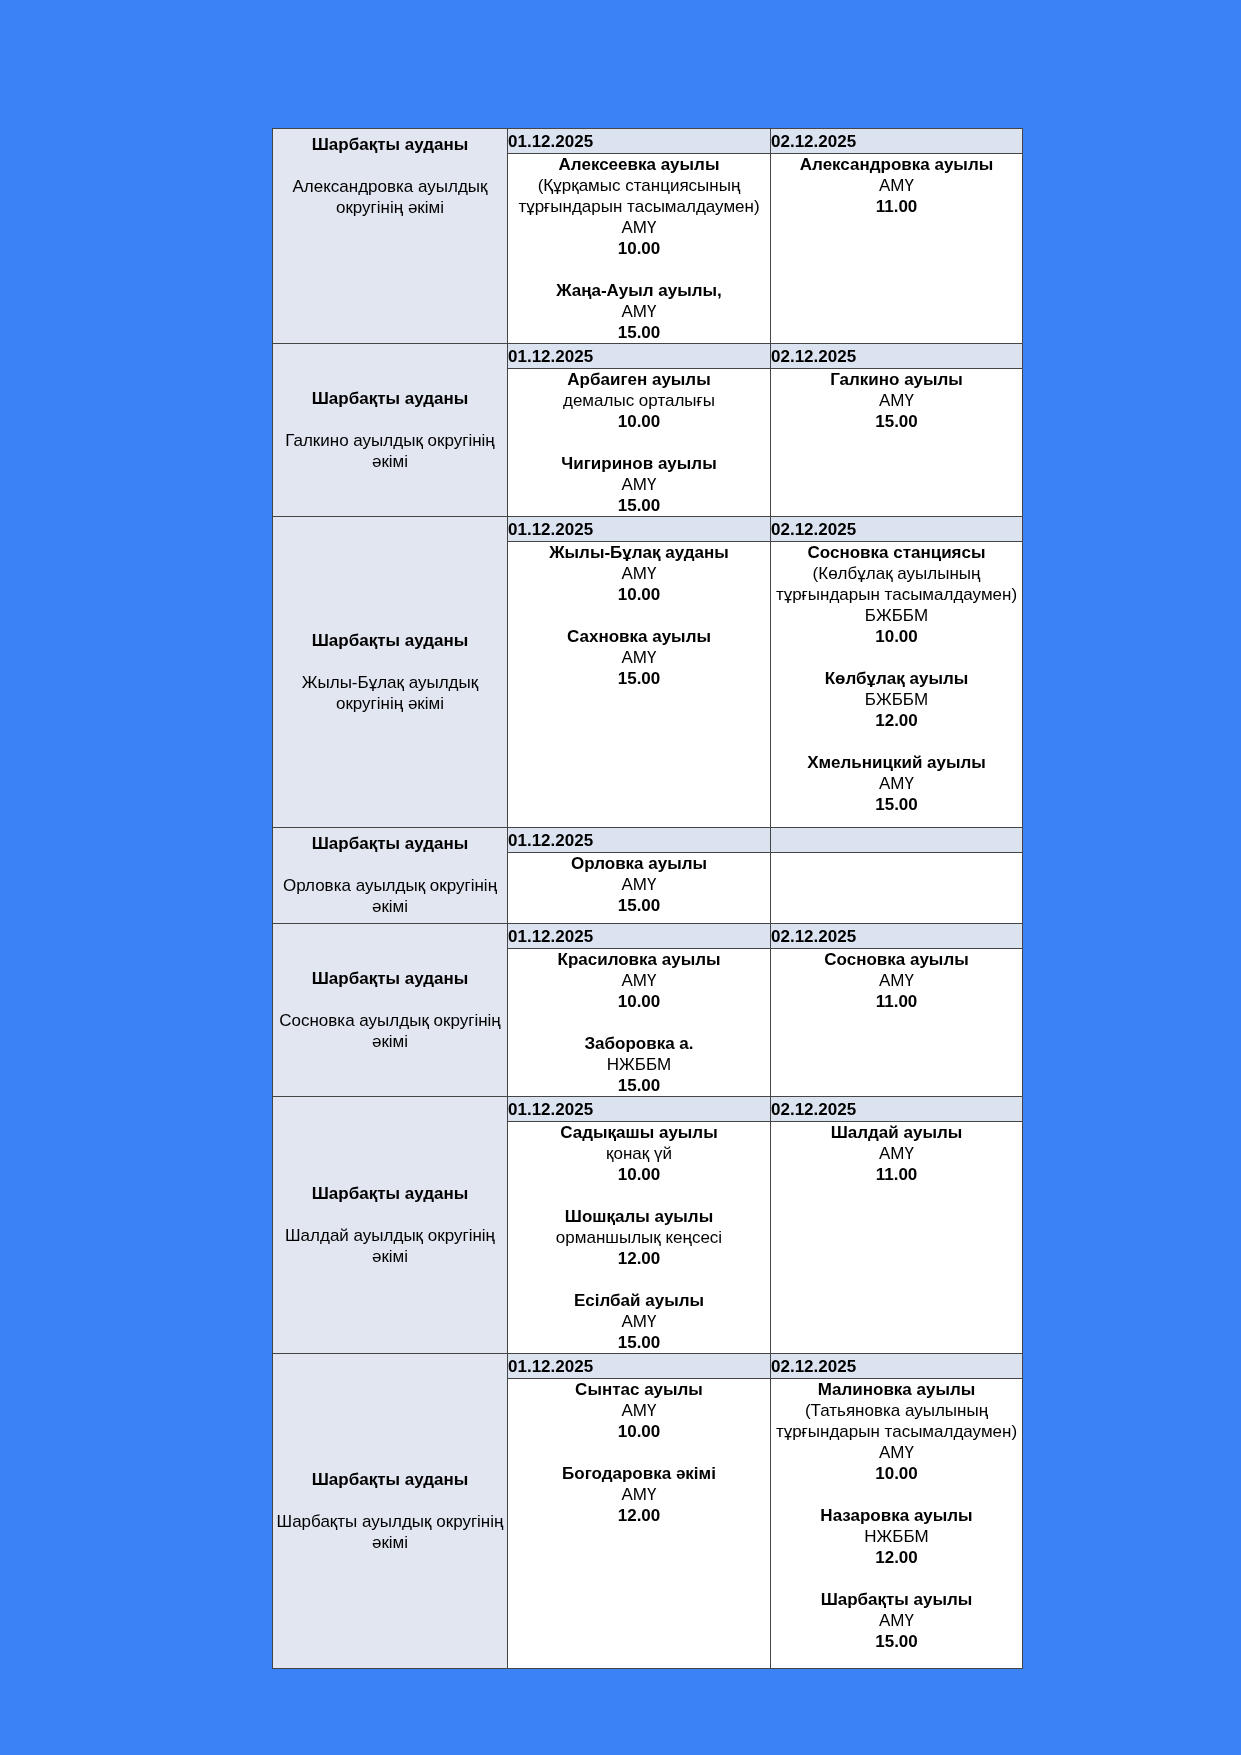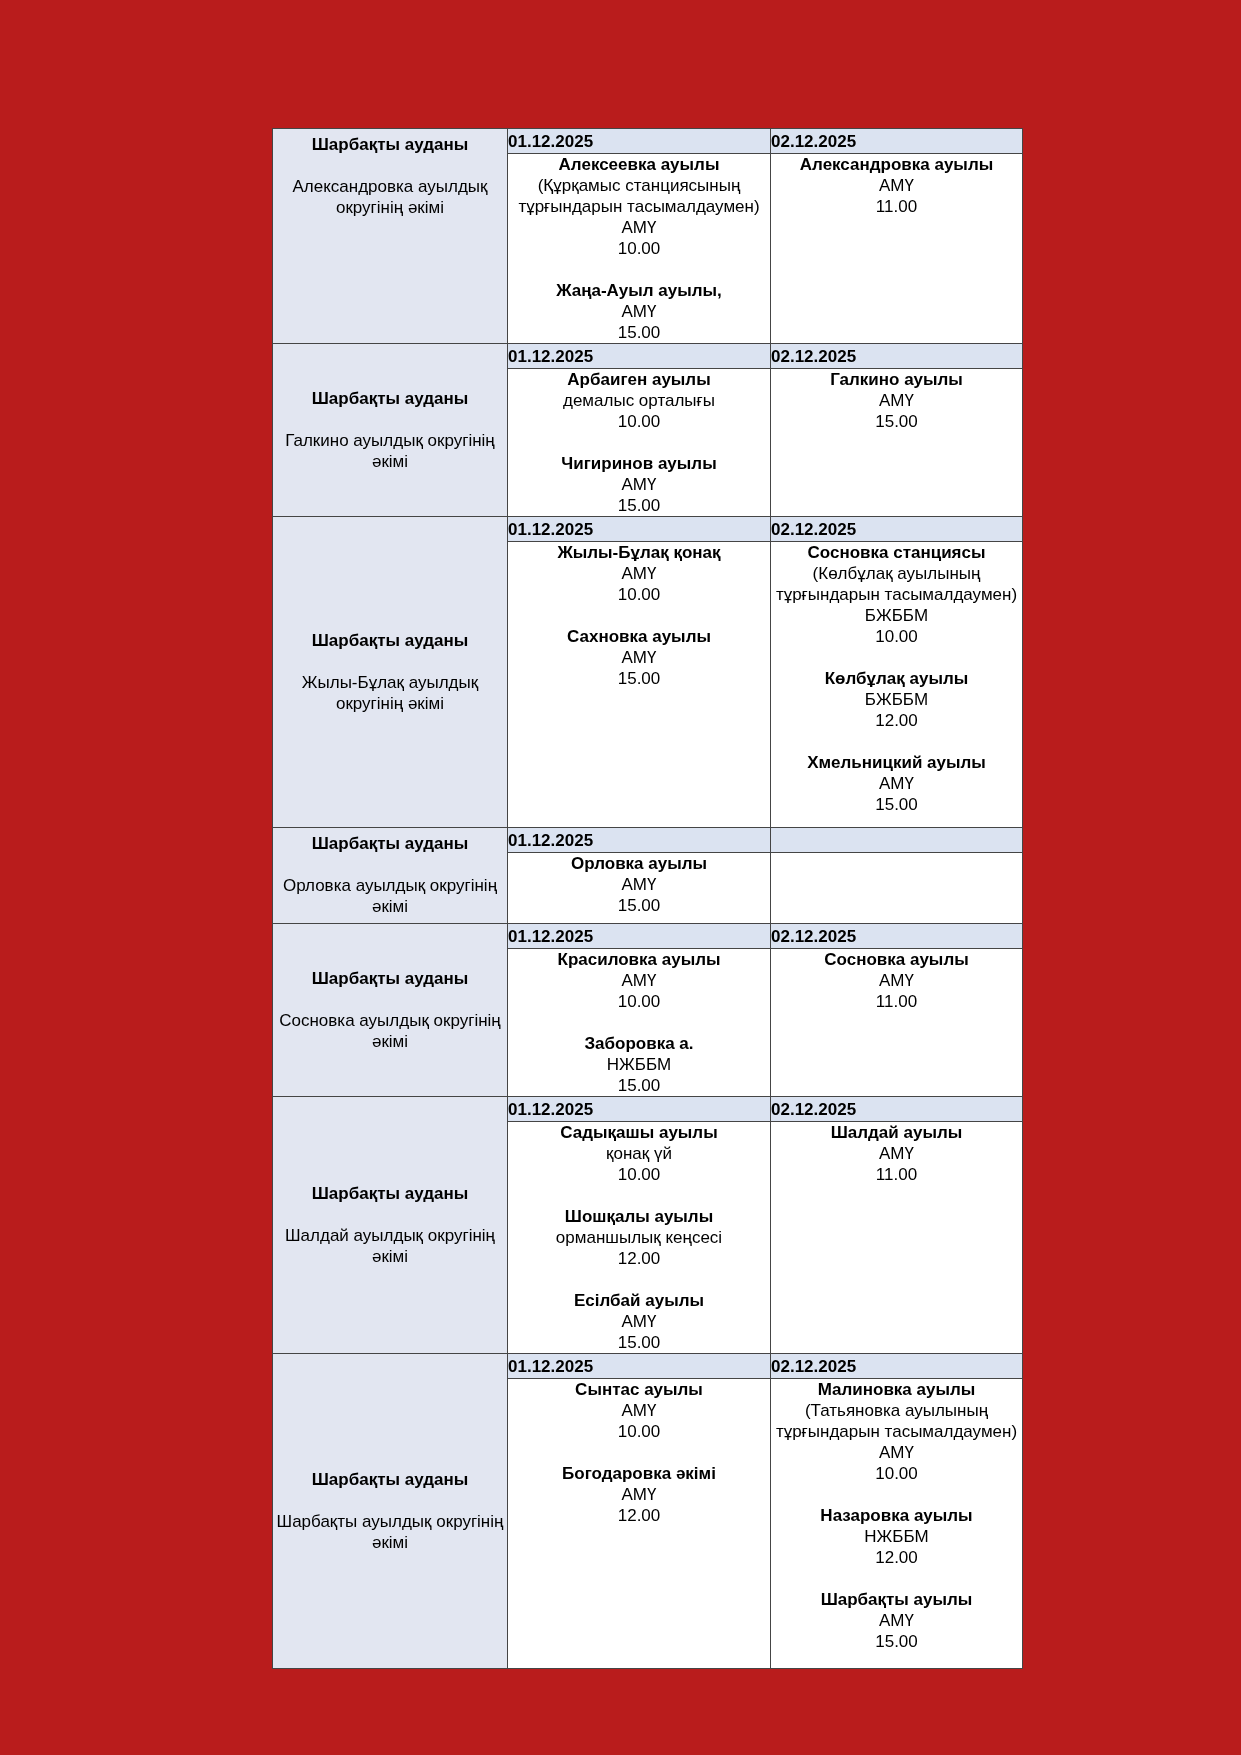--- a/index.html
+++ b/index.html
@@ -1,21 +1,21 @@
 <!DOCTYPE html>
 <html><head>
 <meta charset="utf-8">
 <style>
   html,body{margin:0;padding:0;background:#ffffff;}
   body{
     width:1241px;height:1755px;
     font-family:"Liberation Sans","DejaVu Sans",sans-serif;
     color:#000;
   }
-  .page{position:relative;width:1241px;height:1755px;background:#b91c1c;overflow:hidden;}
+  .page{position:relative;width:1241px;height:1755px;background:#3b82f6;overflow:hidden;}
   table.schedule{
     position:absolute;left:272px;top:128px;
     width:750px;border-collapse:collapse;table-layout:fixed;
     font-size:17px;line-height:21px;
   }
   table.schedule td{
     border:1.5px solid #454545;
     padding:0;
     word-wrap:break-word;
   }
@@ -30,21 +30,21 @@
     vertical-align:middle;
     font-weight:bold;height:24px;
   }
   td.content-cell{
     background:#ffffff;
     text-align:center;vertical-align:top;
     padding:6px 4px 8px 4px;
   }
   .entry + .entry{margin-top:21px;}
   .entry-name{font-weight:bold;}
-  .entry-time{font-weight:normal;}
+  .entry-time{font-weight:bold;}
 </style>
 </head>
 <body>
 
 <div class="page">
   <table class="schedule">
     <colgroup>
       <col style="width:235px">
       <col style="width:263px">
       <col style="width:252px">
@@ -116,21 +116,21 @@
             <div class="district-title">Шарбақты ауданы</div>
             <div class="district-gap"></div>
             <div class="district-official">Жылы-Бұлақ ауылдық округінің әкімі</div>
           </td>
           <td class="date-cell" style="background: rgb(219, 227, 241);">01.12.2025</td>
           <td class="date-cell" style="background: rgb(219, 227, 241);">02.12.2025</td>
         </tr>
         <tr>
           <td class="content-cell" style="height: 285px;">
             <div class="entry">
-              <div class="entry-name">Жылы-Бұлақ қонақ</div>
+              <div class="entry-name">Жылы-Бұлақ ауданы</div>
               <div class="entry-detail">АМҮ</div>
               <div class="entry-time">10.00</div>
             </div>
             <div class="entry">
               <div class="entry-name">Сахновка ауылы</div>
               <div class="entry-detail">АМҮ</div>
               <div class="entry-time">15.00</div>
             </div>
           </td>
           <td class="content-cell" style="height: 285px;">

